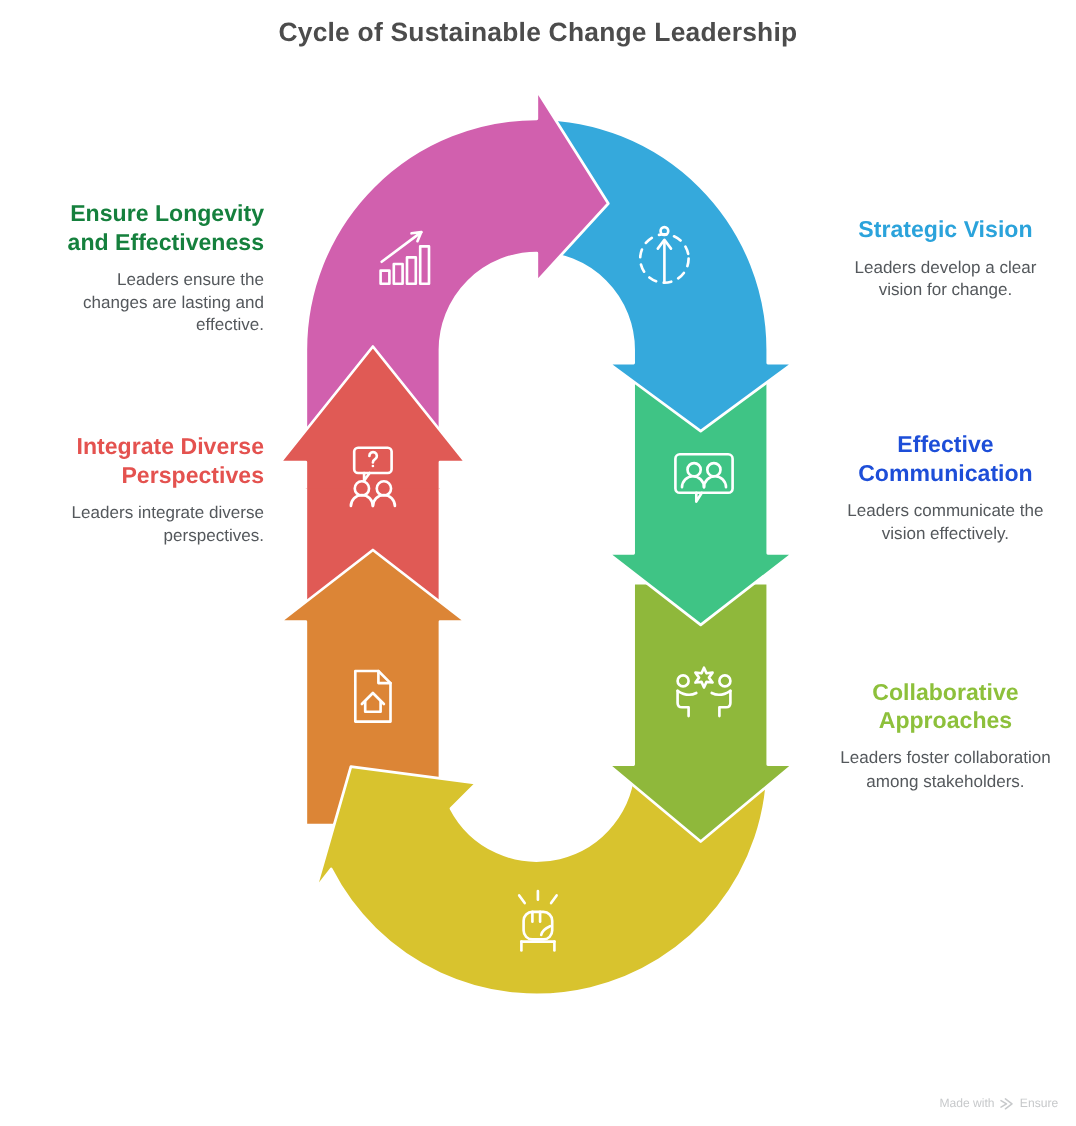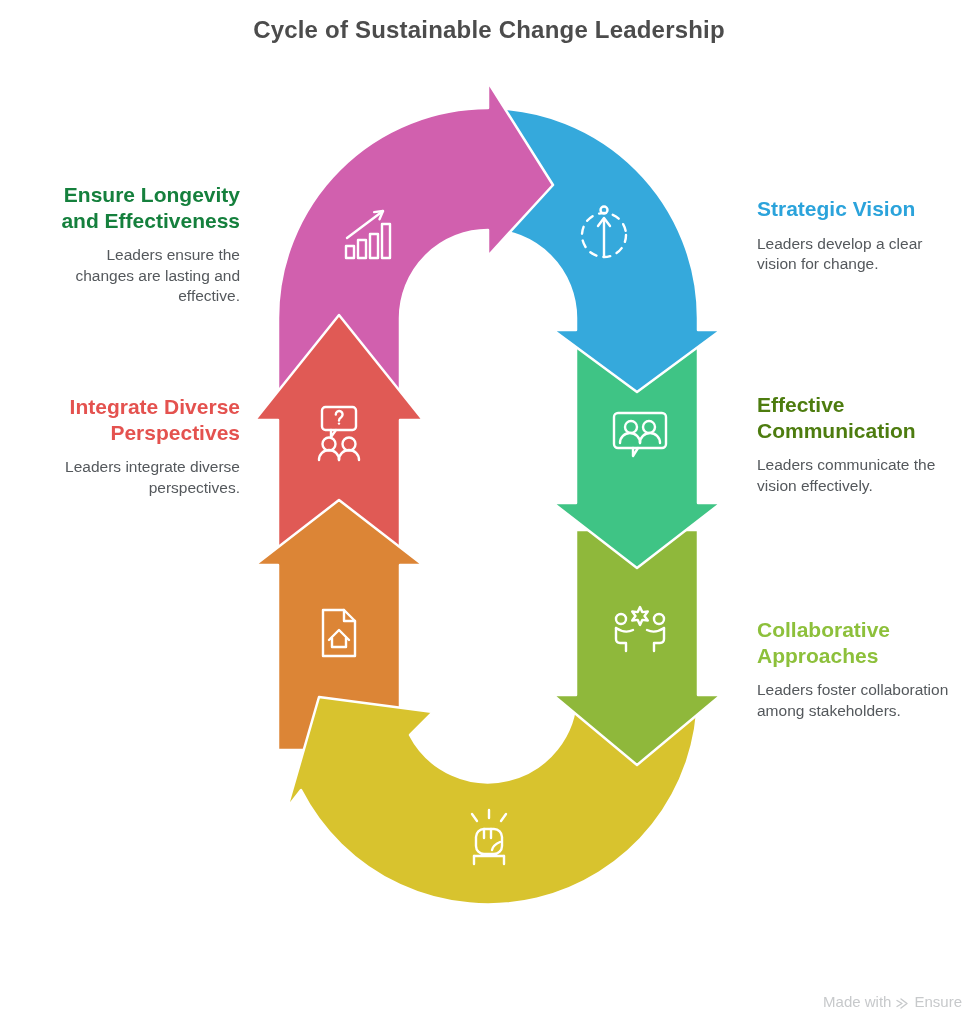--- a/index.html
+++ b/index.html
@@ -11,29 +11,29 @@
     position:absolute;top:16px;left:0;width:100%;text-align:center;
     font-size:24px;font-weight:bold;color:#4c4c4c;letter-spacing:.2px;
   }
   .ring-svg{position:absolute;left:0;top:0;}
   .ring-svg path.band{stroke:#ffffff;stroke-width:2.5;stroke-linejoin:round;}
   .ring-svg g.icon{stroke:#ffffff;stroke-width:2.4;fill:none;stroke-linecap:round;stroke-linejoin:round;}
   .step-block{position:absolute;}
   .step-heading{font-size:21px;font-weight:bold;line-height:1.22;}
   .step-desc{font-size:15.5px;color:#54585c;line-height:1.32;margin-top:12px;}
   .align-right{text-align:right;}
-  .align-left{text-align:left;}
+  .align-left{text-align:center;}
   .align-center{text-align:center;}
   .blk-left{left:45px;width:195px;}
   .blk-right{left:757px;width:205px;}
   .blk-bottom{left:344px;width:290px;}
   .blk-bottom .step-desc{max-width:185px;margin-left:auto;margin-right:auto;}
   .footer{
-    position:absolute;right:16px;bottom:14px;display:flex;align-items:flex-end;gap:5px;
-    font-size:15px;color:#c7c9cb;
+    position:absolute;right:16px;bottom:14px;display:flex;align-items:flex-start;gap:5px;
+    font-size:11px;color:#c7c9cb;
   }
   .footer svg{display:block;}
 </style>
 </head>
 <body>
 
 <div class="canvas">
 
   <div class="diagram-title">Cycle of Sustainable Change Leadership</div>
 
@@ -137,21 +137,21 @@
     <div class="step-desc">Leaders integrate diverse perspectives.</div>
   </div>
 
 
   <div class="step-block blk-right align-left" style="top:196px">
     <div class="step-heading" style="color: rgb(43, 163, 219);">Strategic Vision</div>
     <div class="step-desc">Leaders develop a clear vision for change.</div>
   </div>
 
   <div class="step-block blk-right align-left" style="top:392px">
-    <div class="step-heading" style="color: #4d7c0f;">Effective Communication</div>
+    <div class="step-heading" style="color: #1d4ed8;">Effective Communication</div>
     <div class="step-desc">Leaders communicate the vision effectively.</div>
   </div>
 
   <div class="step-block blk-right align-left" style="top:578px">
     <div class="step-heading" style="color: rgb(141, 192, 59); margin-top: 39px;">Collaborative Approaches</div>
     <div class="step-desc">Leaders foster collaboration among stakeholders.</div>
   </div>
 
 
   <div class="footer">

